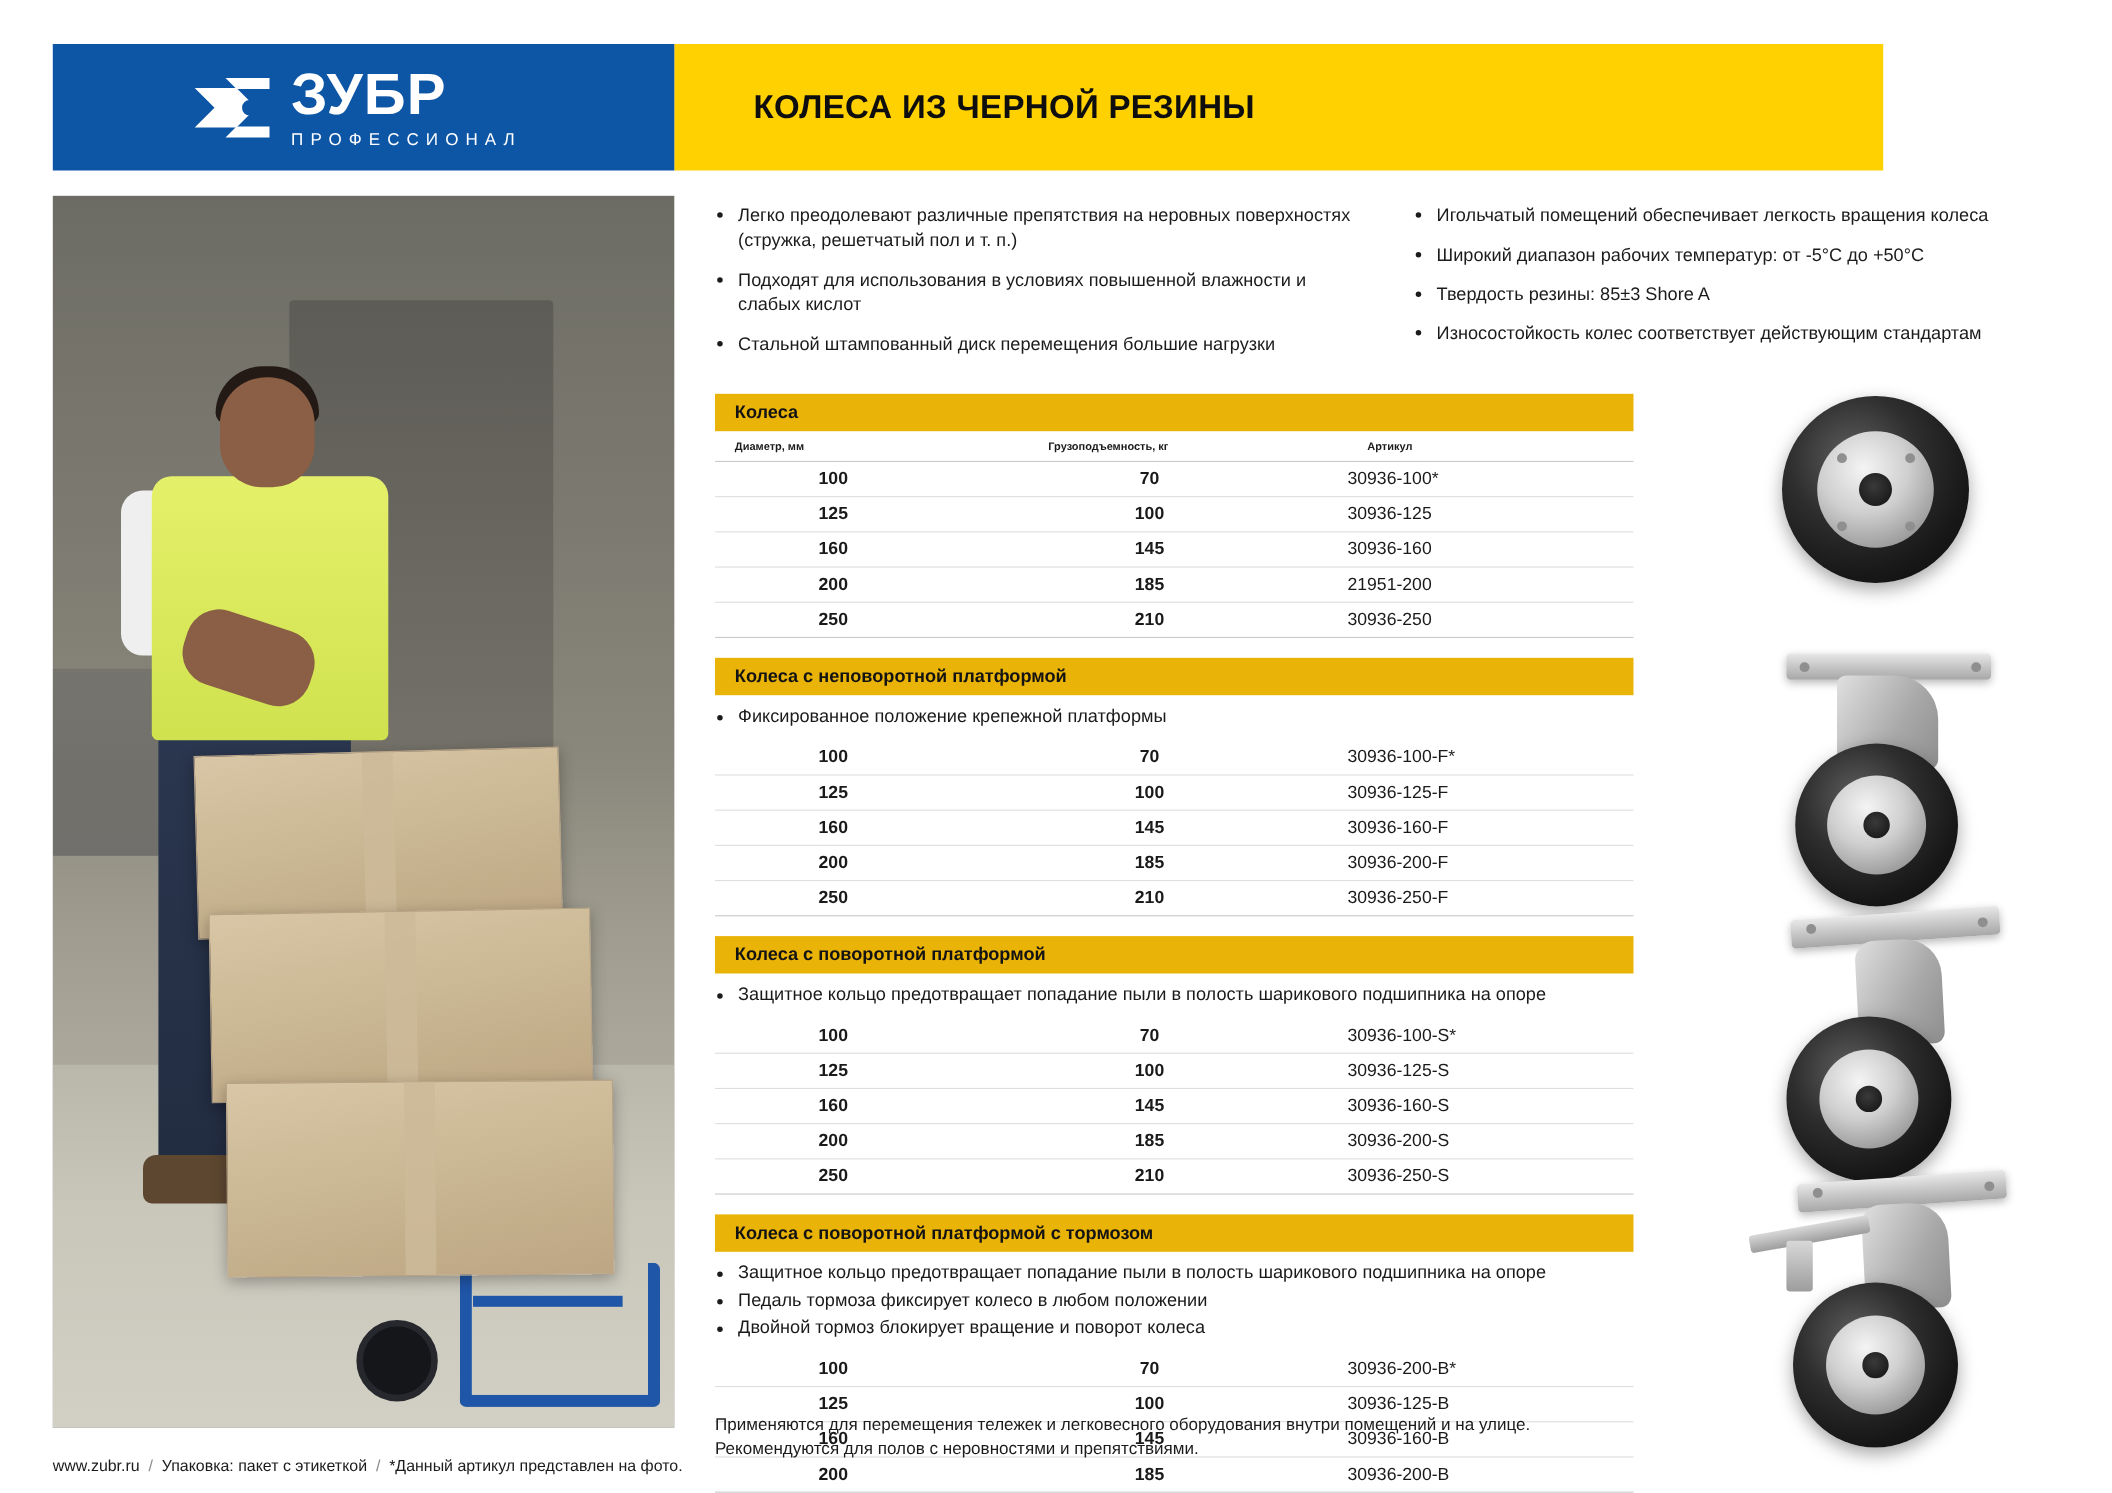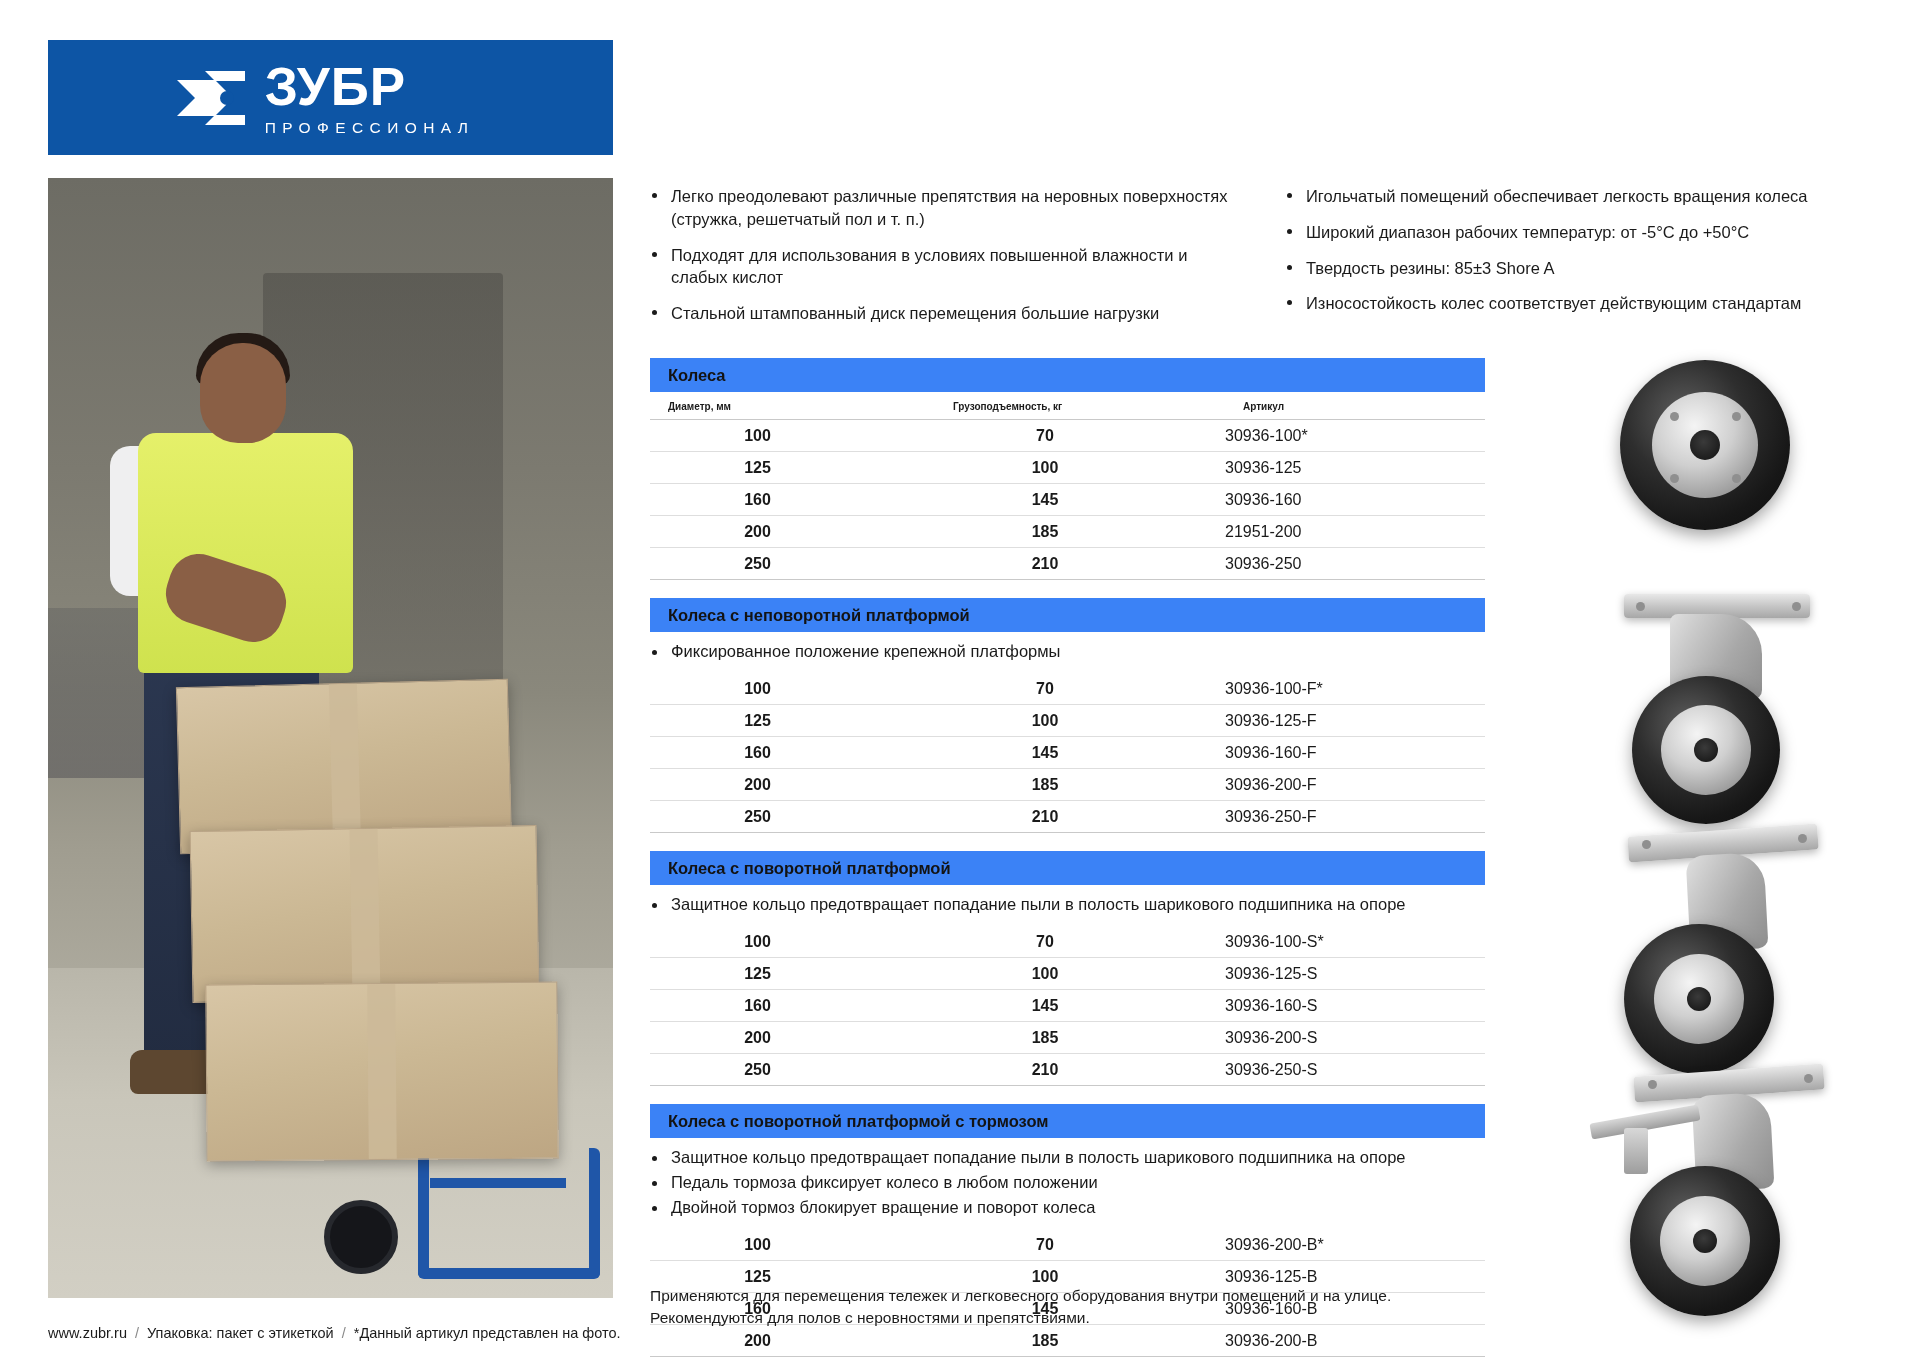--- a/index.html
+++ b/index.html
@@ -217,21 +217,21 @@
     background: #1b1b1b;
   }
 
   
   .tables {
     position: absolute;
     left: 650px; top: 358px;
     width: 835px;
   }
   .sect-header {
-    background: #3b82f6;
+    background: #eab308;
     height: 34px;
     display: flex;
     align-items: center;
     padding-left: 18px;
     font-size: 16.5px;
     font-weight: bold;
     color: #131313;
     margin-top: 0;
   }
   .col-head {
@@ -363,20 +363,23 @@
             <path d="M30 4 L70 4 L70 14 L40 14 Z" fill="#ffffff"></path>
             <path d="M40 48 L70 48 L70 58 L30 58 Z" fill="#ffffff"></path>
             <circle cx="52" cy="31" r="7" fill="#0d55a5"></circle>
           </svg>
         </div>
         <div class="logo-text">
           <span class="logo-title">ЗУБР</span>
           <span class="logo-sub">ПРОФЕССИОНАЛ</span>
         </div>
       </div>
+    </div>
+    <div class="title-box">
+      <div class="title-text">КОЛЕСА ИЗ ЧЕРНОЙ РЕЗИНЫ</div>
     </div>
   </div>
 
   <div class="photo">
     <div class="bg"></div>
     <div class="forklift"></div>
     <div class="pallets"></div>
     <div class="floor"></div>
     <div class="person-legs"></div>
     <div class="shoe1"></div>

